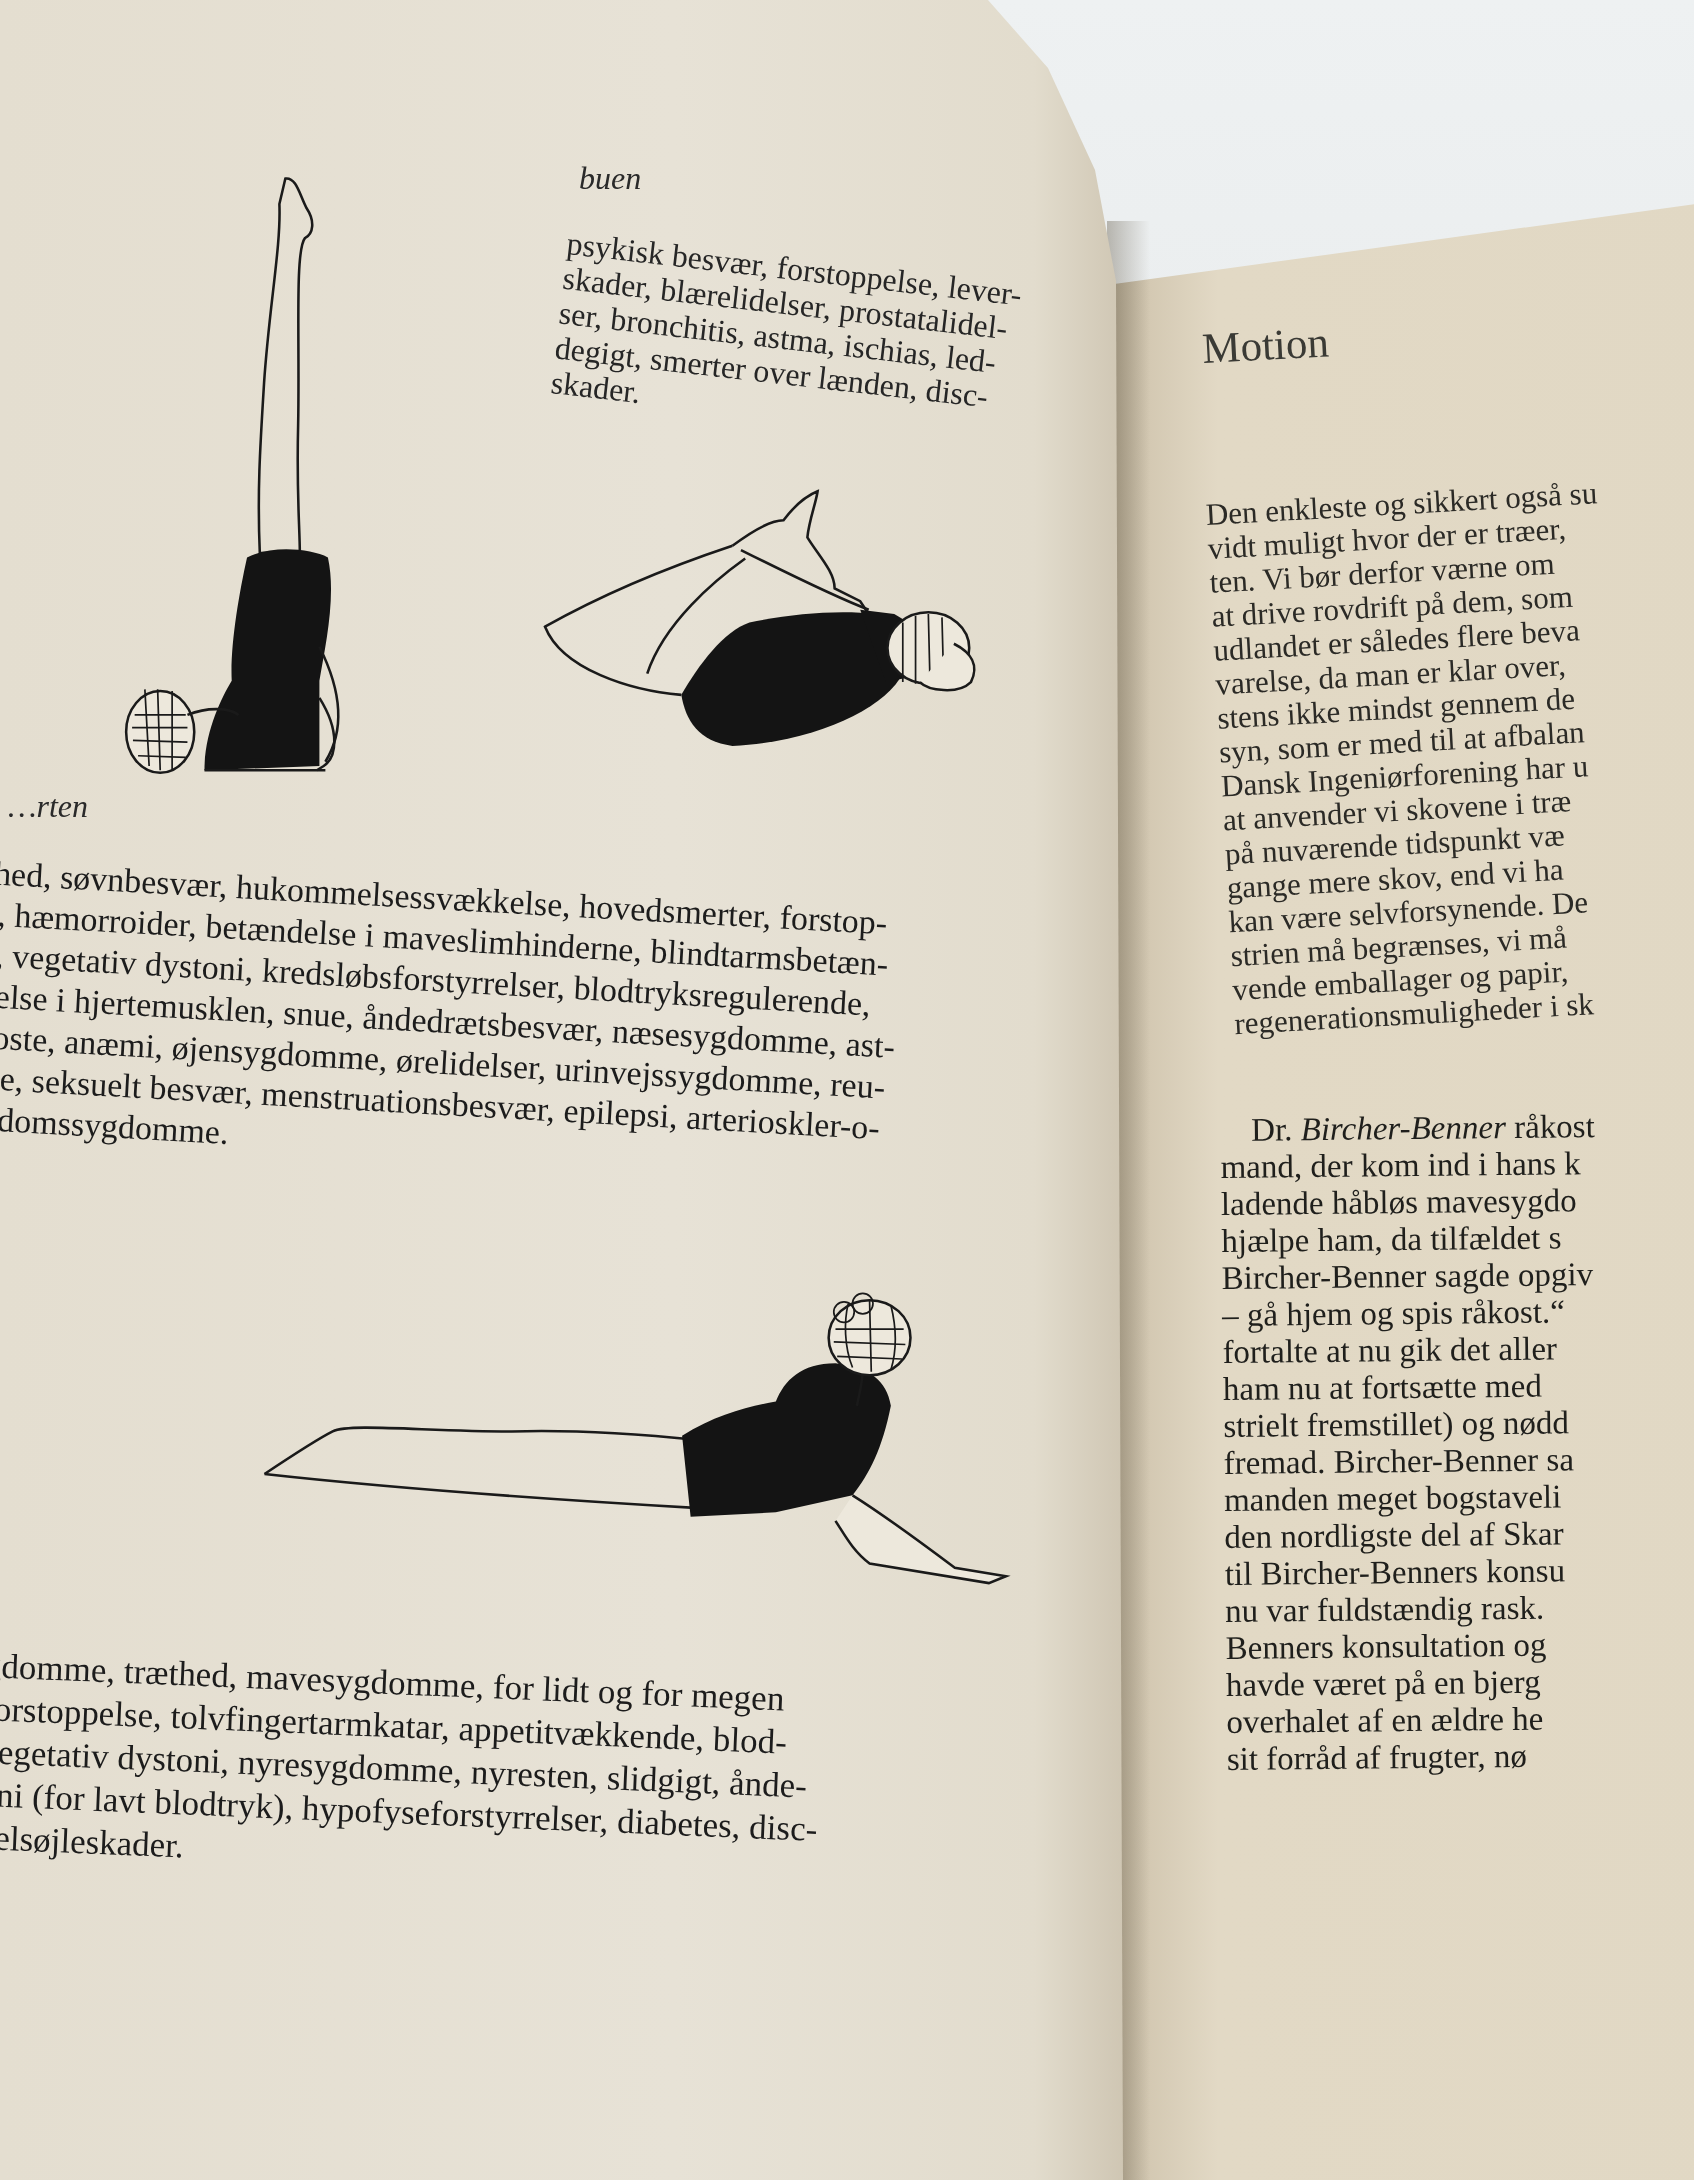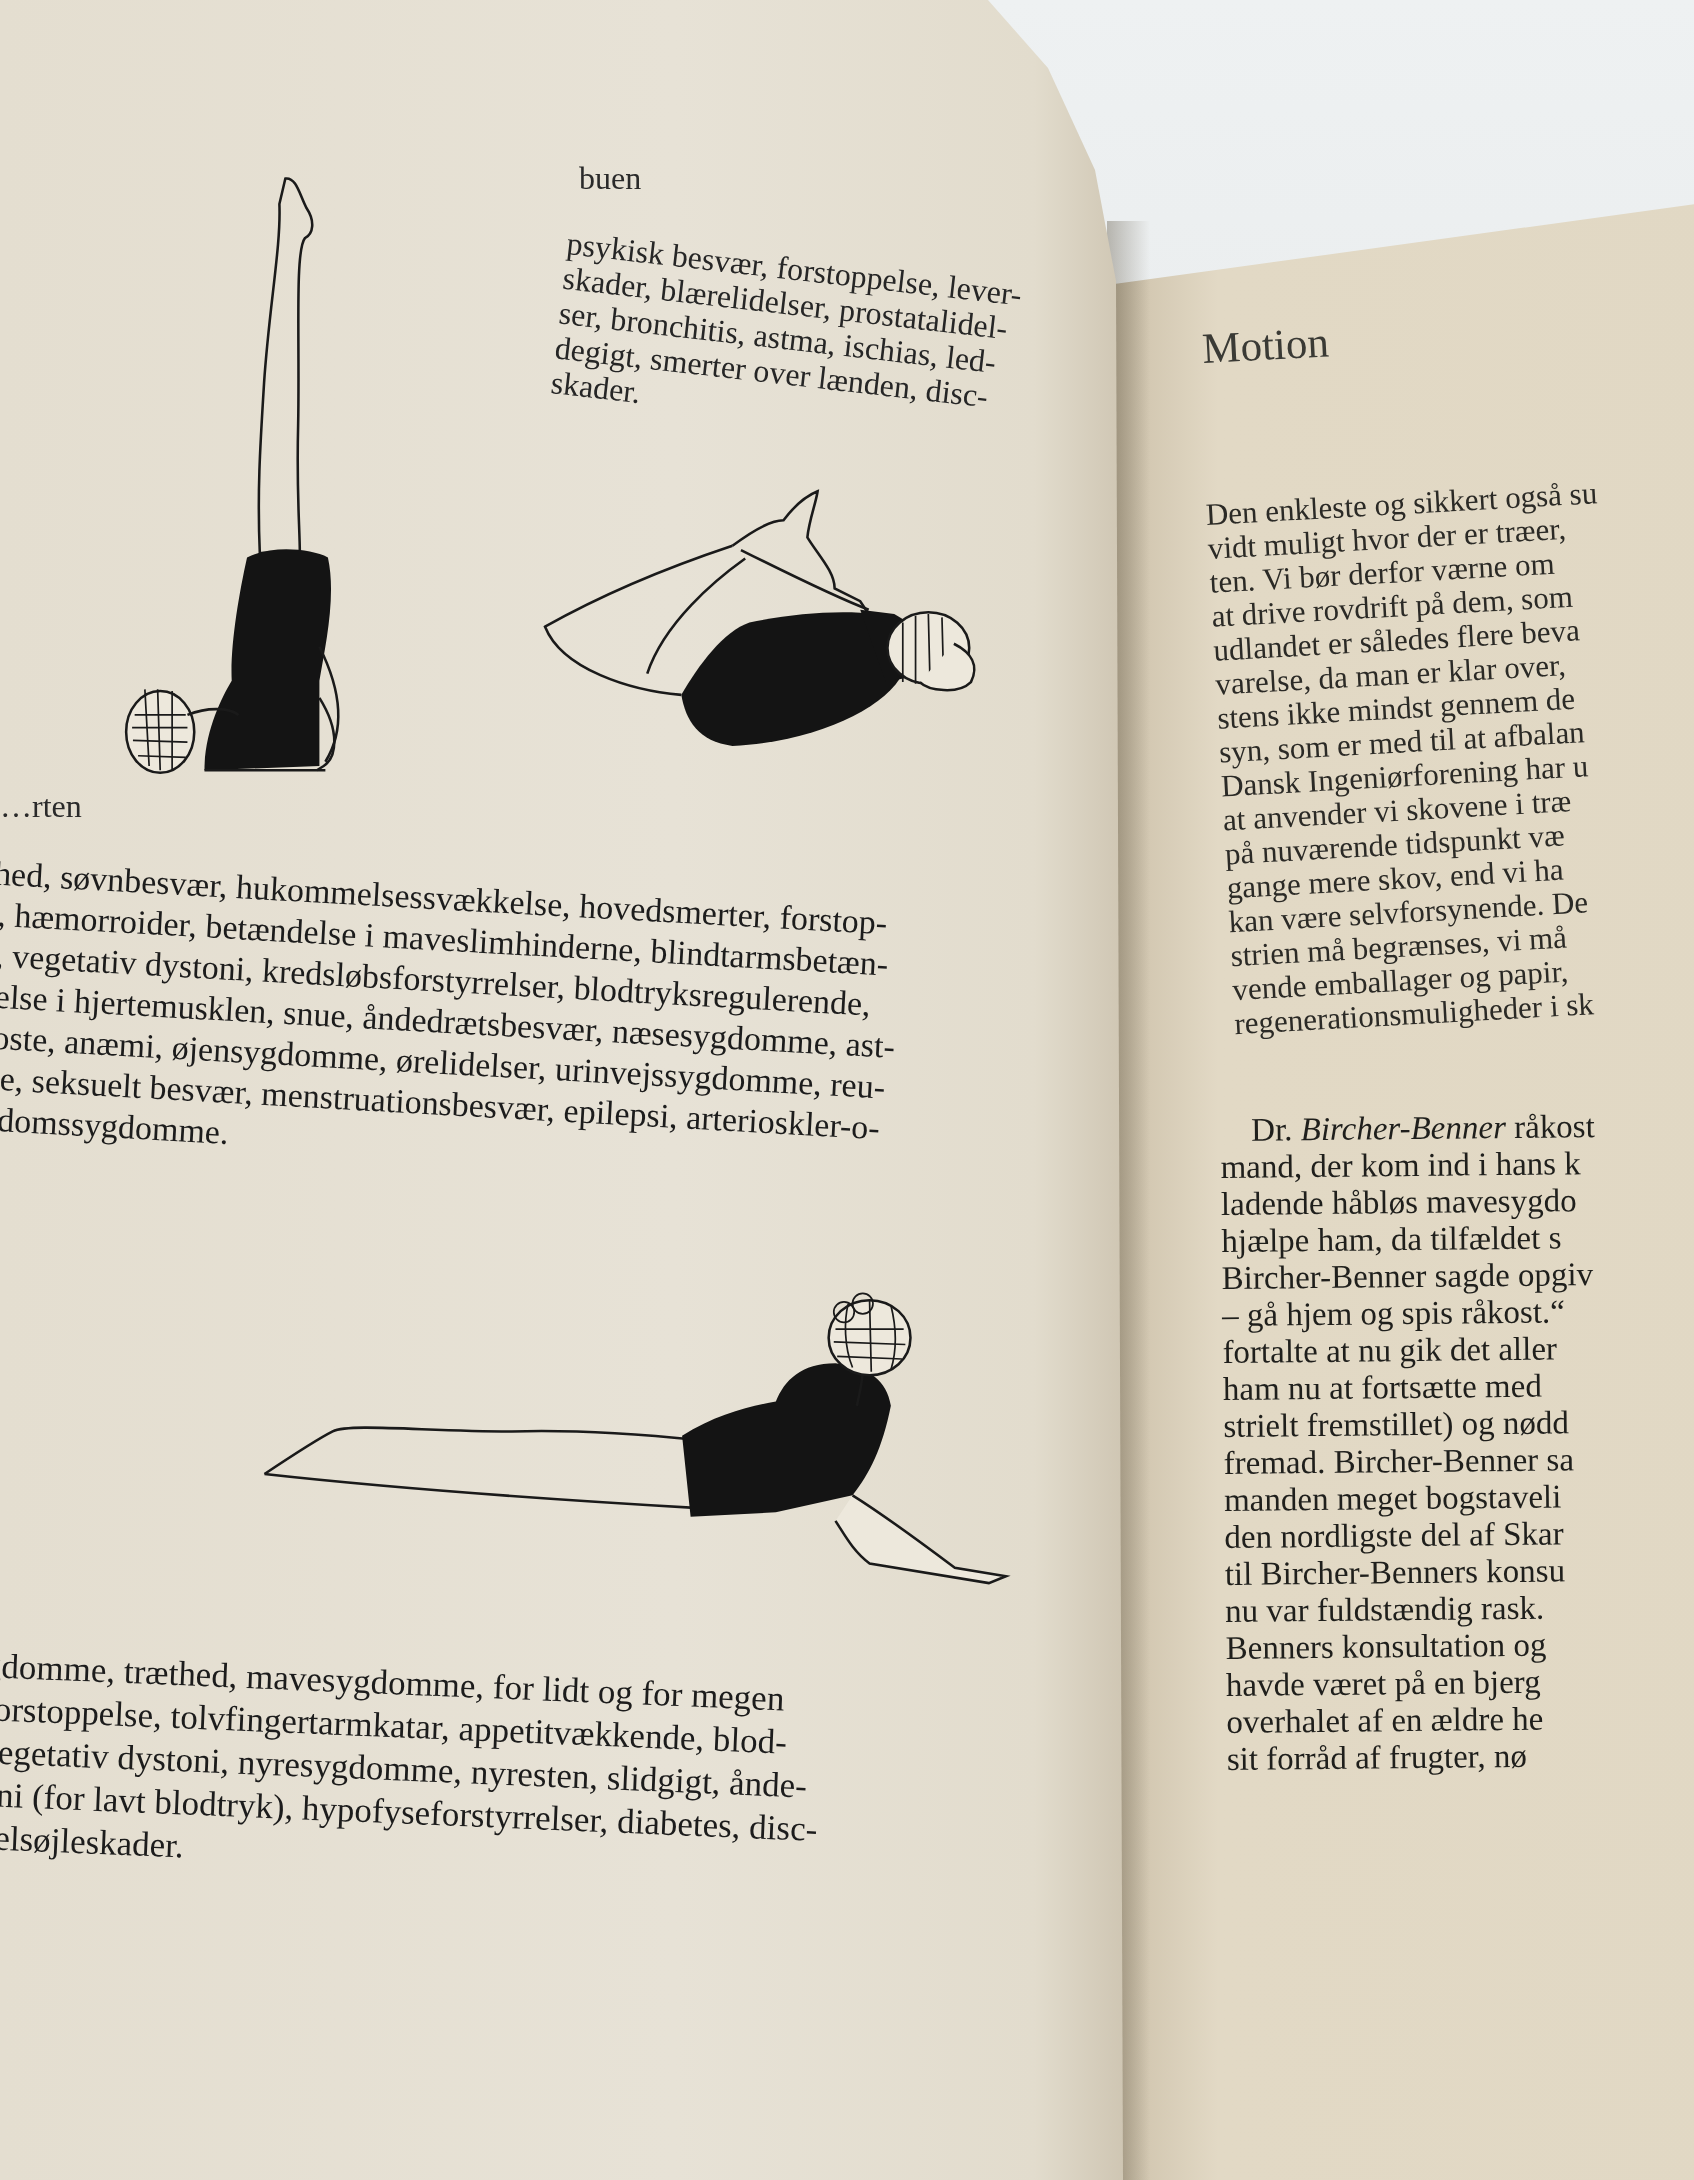--- a/index.html
+++ b/index.html
@@ -23,21 +23,21 @@
   .page-left {
     position:absolute; left:0; top:0; width:1124px; height:2181px;
     background:linear-gradient(90deg,#e4ded0 0%,#e7e2d6 60%,#e2dccd 92%,#cfc6b3 100%);
     clip-path:polygon(0 0, 988px 0, 1048px 68px, 1095px 170px, 1116px 281px, 1123px 2181px, 0 2181px);
   }
   .gutter-shadow {
     position:absolute; left:1107px; top:221px; width:43px; height:1959px;
     background:linear-gradient(90deg,rgba(80,70,50,0.35),rgba(80,70,50,0.0));
   }
   .txt { position:absolute; white-space:nowrap; }
-  .caption { font-size:32px; color:#2a2a2a; }
+  .caption { font-style:italic; font-size:32px; color:#2a2a2a; }
   .small-block {
     position:absolute; left:569px; top:226px;
     font-size:32px; line-height:35px;
     transform:rotate(6.5deg); transform-origin:0 0; color:#262626;
   }
   .block1 {
     position:absolute; left:-13.6px; top:852px;
     font-size:34px; line-height:41px;
     transform:rotate(3.2deg); transform-origin:0 0; color:#1c1c1c;
   }
@@ -147,21 +147,21 @@
   <path d="M700 215 C740 240 780 270 820 300 L880 310 L860 318 L720 295 C700 280 690 260 680 245" fill="#ede8dc" stroke="#1a1a1a" stroke-width="3"></path>
   <path d="M705 110 C712 80 715 60 710 40" fill="none" stroke="#1a1a1a" stroke-width="3"></path>
   <ellipse cx="720" cy="30" rx="48" ry="44" fill="#ede8dc" stroke="#1a1a1a" stroke-width="3"></ellipse>
   <path d="M680 20 L760 20 M678 35 L762 38 M682 52 L758 55" stroke="#1a1a1a" stroke-width="2"></path>
   <path d="M695 -10 C690 10 690 40 700 65 M720 -14 L722 70 M745 -8 C752 20 752 45 745 68" fill="none" stroke="#1a1a1a" stroke-width="2"></path>
   <circle cx="690" cy="0" r="12" fill="none" stroke="#1a1a1a" stroke-width="2"></circle>
   <circle cx="712" cy="-10" r="12" fill="none" stroke="#1a1a1a" stroke-width="2"></circle>
 </svg>
 
 <div class="txt caption" style="left:579px;top:160px">buen</div>
-<div class="txt caption" style="left:0px;top:788px">…rten</div>
+<div class="txt caption" style="left:8px;top:788px">…rten</div>
 
 <div class="small-block">
   <span class="line">psykisk besvær, forstoppelse, lever-</span>
   <span class="line">skader, blærelidelser, prostatalidel-</span>
   <span class="line">ser, bronchitis, astma, ischias, led-</span>
   <span class="line">degigt, smerter over lænden, disc-</span>
   <span class="line">skader.</span>
 </div>
 
 <div class="block1">

